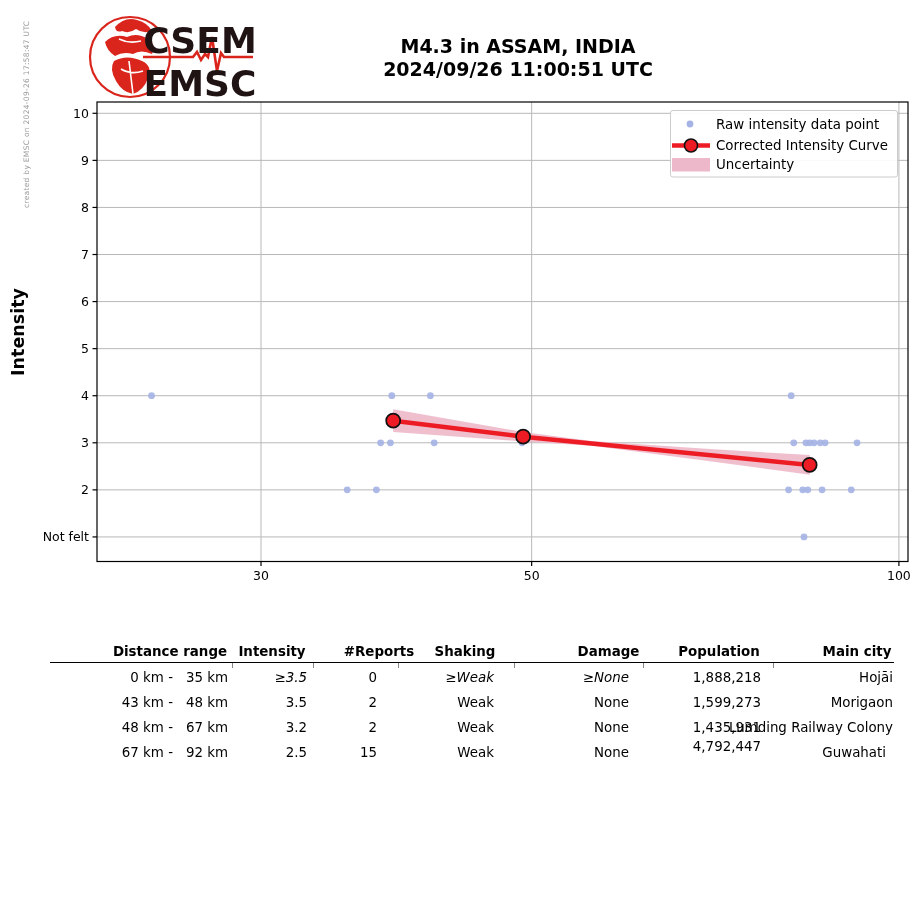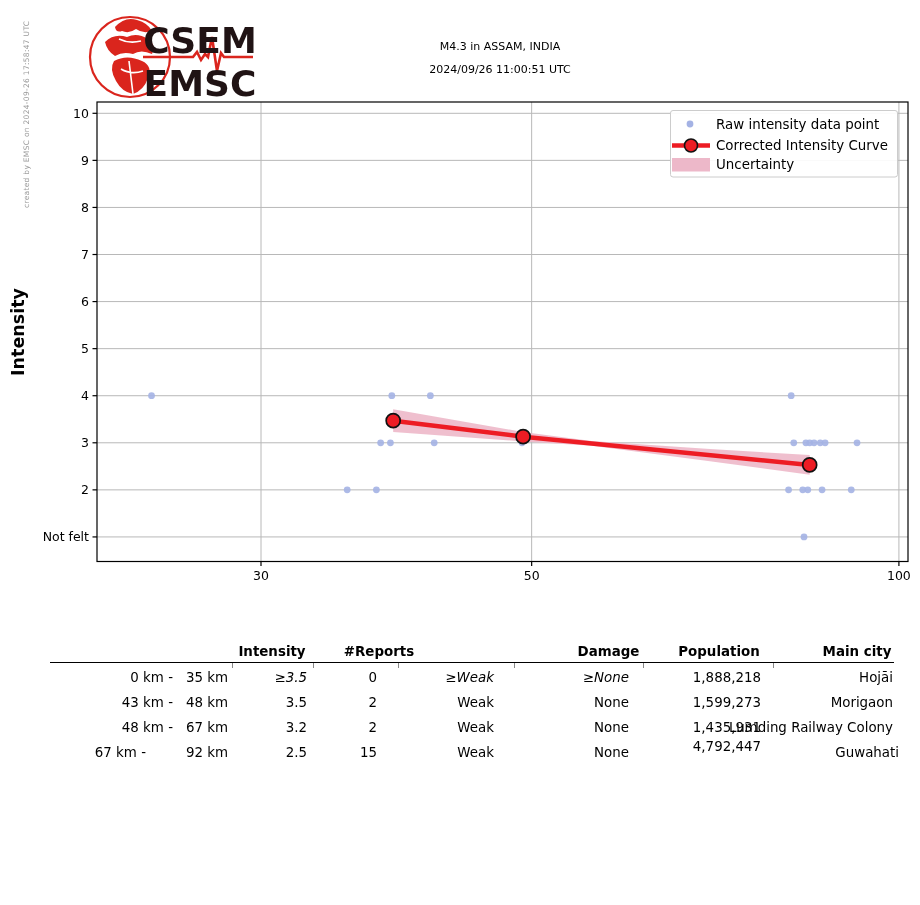--- a/index.html
+++ b/index.html
@@ -1,22 +1,22 @@
 <!DOCTYPE html>
 <html><head>
 <meta charset="utf-8">
 <style>
   html,body{margin:0;padding:0;background:#fff;}
   .page{position:relative;width:920px;height:905px;background:#fff;
         font-family:"DejaVu Sans",sans-serif;color:#000;overflow:visible;}
   .created-text{position:absolute;left:22px;top:8px;height:200px;width:14px;
         writing-mode:vertical-rl;transform:rotate(180deg);
         font-size:7.5px;color:#9a9a9a;letter-spacing:.3px;white-space:nowrap;}
-  .title{position:absolute;left:290px;top:35px;width:420px;text-align:center;
-        font-weight:normal;font-size:11px;line-height:23px;}
+  .title{position:absolute;left:308px;top:35px;width:420px;text-align:center;
+        font-weight:bold;font-size:19px;line-height:23px;}
   .logo{position:absolute;left:85px;top:11px;}
   .ylabel{position:absolute;left:-80px;top:320px;width:200px;height:24px;
         transform:rotate(-90deg);text-align:center;
         font-weight:bold;font-size:17.5px;}
   .xlabel{position:absolute;left:97px;top:588px;width:811px;text-align:center;
         font-weight:bold;font-size:17.5px;}
   #chart-svg{position:absolute;left:0;top:0;}
   #report-table{position:absolute;left:0;top:0;width:920px;height:905px;font-size:13.4px;}
   #report-table span{position:absolute;white-space:nowrap;line-height:17px;}
   .th{font-weight:bold;text-align:center;}
@@ -125,22 +125,24 @@
       <circle cx="690" cy="124" r="3.4" fill="#a4b2e4"></circle>
       <line x1="672" x2="710" y1="145.5" y2="145.5" stroke="#ed1c24" stroke-width="4.5"></line>
       <circle cx="691" cy="145.5" r="6.5" fill="#ed1c24" stroke="#111" stroke-width="1.6"></circle>
       <rect x="672" y="158" width="38" height="13.5" fill="#edb8c9"></rect>
       <text x="716" y="128.6" font-size="13.4" font-family="DejaVu Sans, sans-serif" fill="#000">Raw intensity data point</text>
       <text x="716" y="150.1" font-size="13.4" font-family="DejaVu Sans, sans-serif" fill="#000">Corrected Intensity Curve</text>
       <text x="716" y="169.1" font-size="13.4" font-family="DejaVu Sans, sans-serif" fill="#000">Uncertainty</text>
     </svg>
 
   <div id="report-table">
+      <span class="th" style="left: 60px; top: 643px; width: 220px;">Distance range</span>
       <span class="th" style="left: 162px; top: 643px; width: 220px;">Intensity</span>
       <span class="th" style="left: 248px; top: 643px; width: 220px; padding-left: 21px;">#Reports</span>
+      <span class="th" style="left: 355px; top: 643px; width: 220px;">Shaking</span>
       <span class="th" style="left: 488px; top: 643px; width: 241px;">Damage</span>
       <span class="th" style="left: 609px; top: 643px; width: 220px;">Population</span>
       <span class="th" style="left: 747px; top: 643px; width: 220px;">Main city</span>
       <div class="rule"></div>
       <div class="coltick" style="left: 232px;"></div>
       <div class="coltick" style="left: 313px;"></div>
       <div class="coltick" style="left: 398px;"></div>
       <div class="coltick" style="left: 514px;"></div>
       <div class="coltick" style="left: 643px;"></div>
       <div class="coltick" style="left: 773px;"></div>
@@ -161,22 +163,22 @@
       <span class="td" style="right: 159px; top: 693.5px;">1,599,273</span>
       <span class="td" style="right: 27px; top: 693.5px;">Morigaon</span>
       <span class="td" style="right: 747px; top: 718.5px;">48 km -</span>
       <span class="td" style="right: 692px; top: 718.5px;">67 km</span>
       <span class="td" style="right: 613px; top: 718.5px;">3.2</span>
       <span class="td" style="right: 543px; top: 718.5px;">2</span>
       <span class="td" style="right: 426px; top: 718.5px;">Weak</span>
       <span class="td" style="right: 291px; top: 718.5px;">None</span>
       <span class="td" style="right: 159px; top: 718.5px;">1,435,931</span>
       <span class="td" style="right: 27px; top: 718.5px;">Lumding Railway Colony</span>
-      <span class="td" style="right: 774px; top: 743.5px;">67 km -</span>
+      <span class="td" style="right: 747px; top: 743.5px;">67 km -</span>
       <span class="td" style="right: 692px; top: 743.5px;">92 km</span>
       <span class="td" style="right: 613px; top: 743.5px;">2.5</span>
       <span class="td" style="right: 543px; top: 743.5px;">15</span>
       <span class="td" style="right: 426px; top: 743.5px;">Weak</span>
       <span class="td" style="right: 291px; top: 743.5px;">None</span>
       <span class="td" style="right: 159px; top: 738px;">4,792,447</span>
-      <span class="td" style="right: 21px; top: 743.5px;">Guwahati</span>
+      <span class="td" style="right: 34px; top: 743.5px;">Guwahati</span>
     </div>
 </div>
 
 </body></html>

